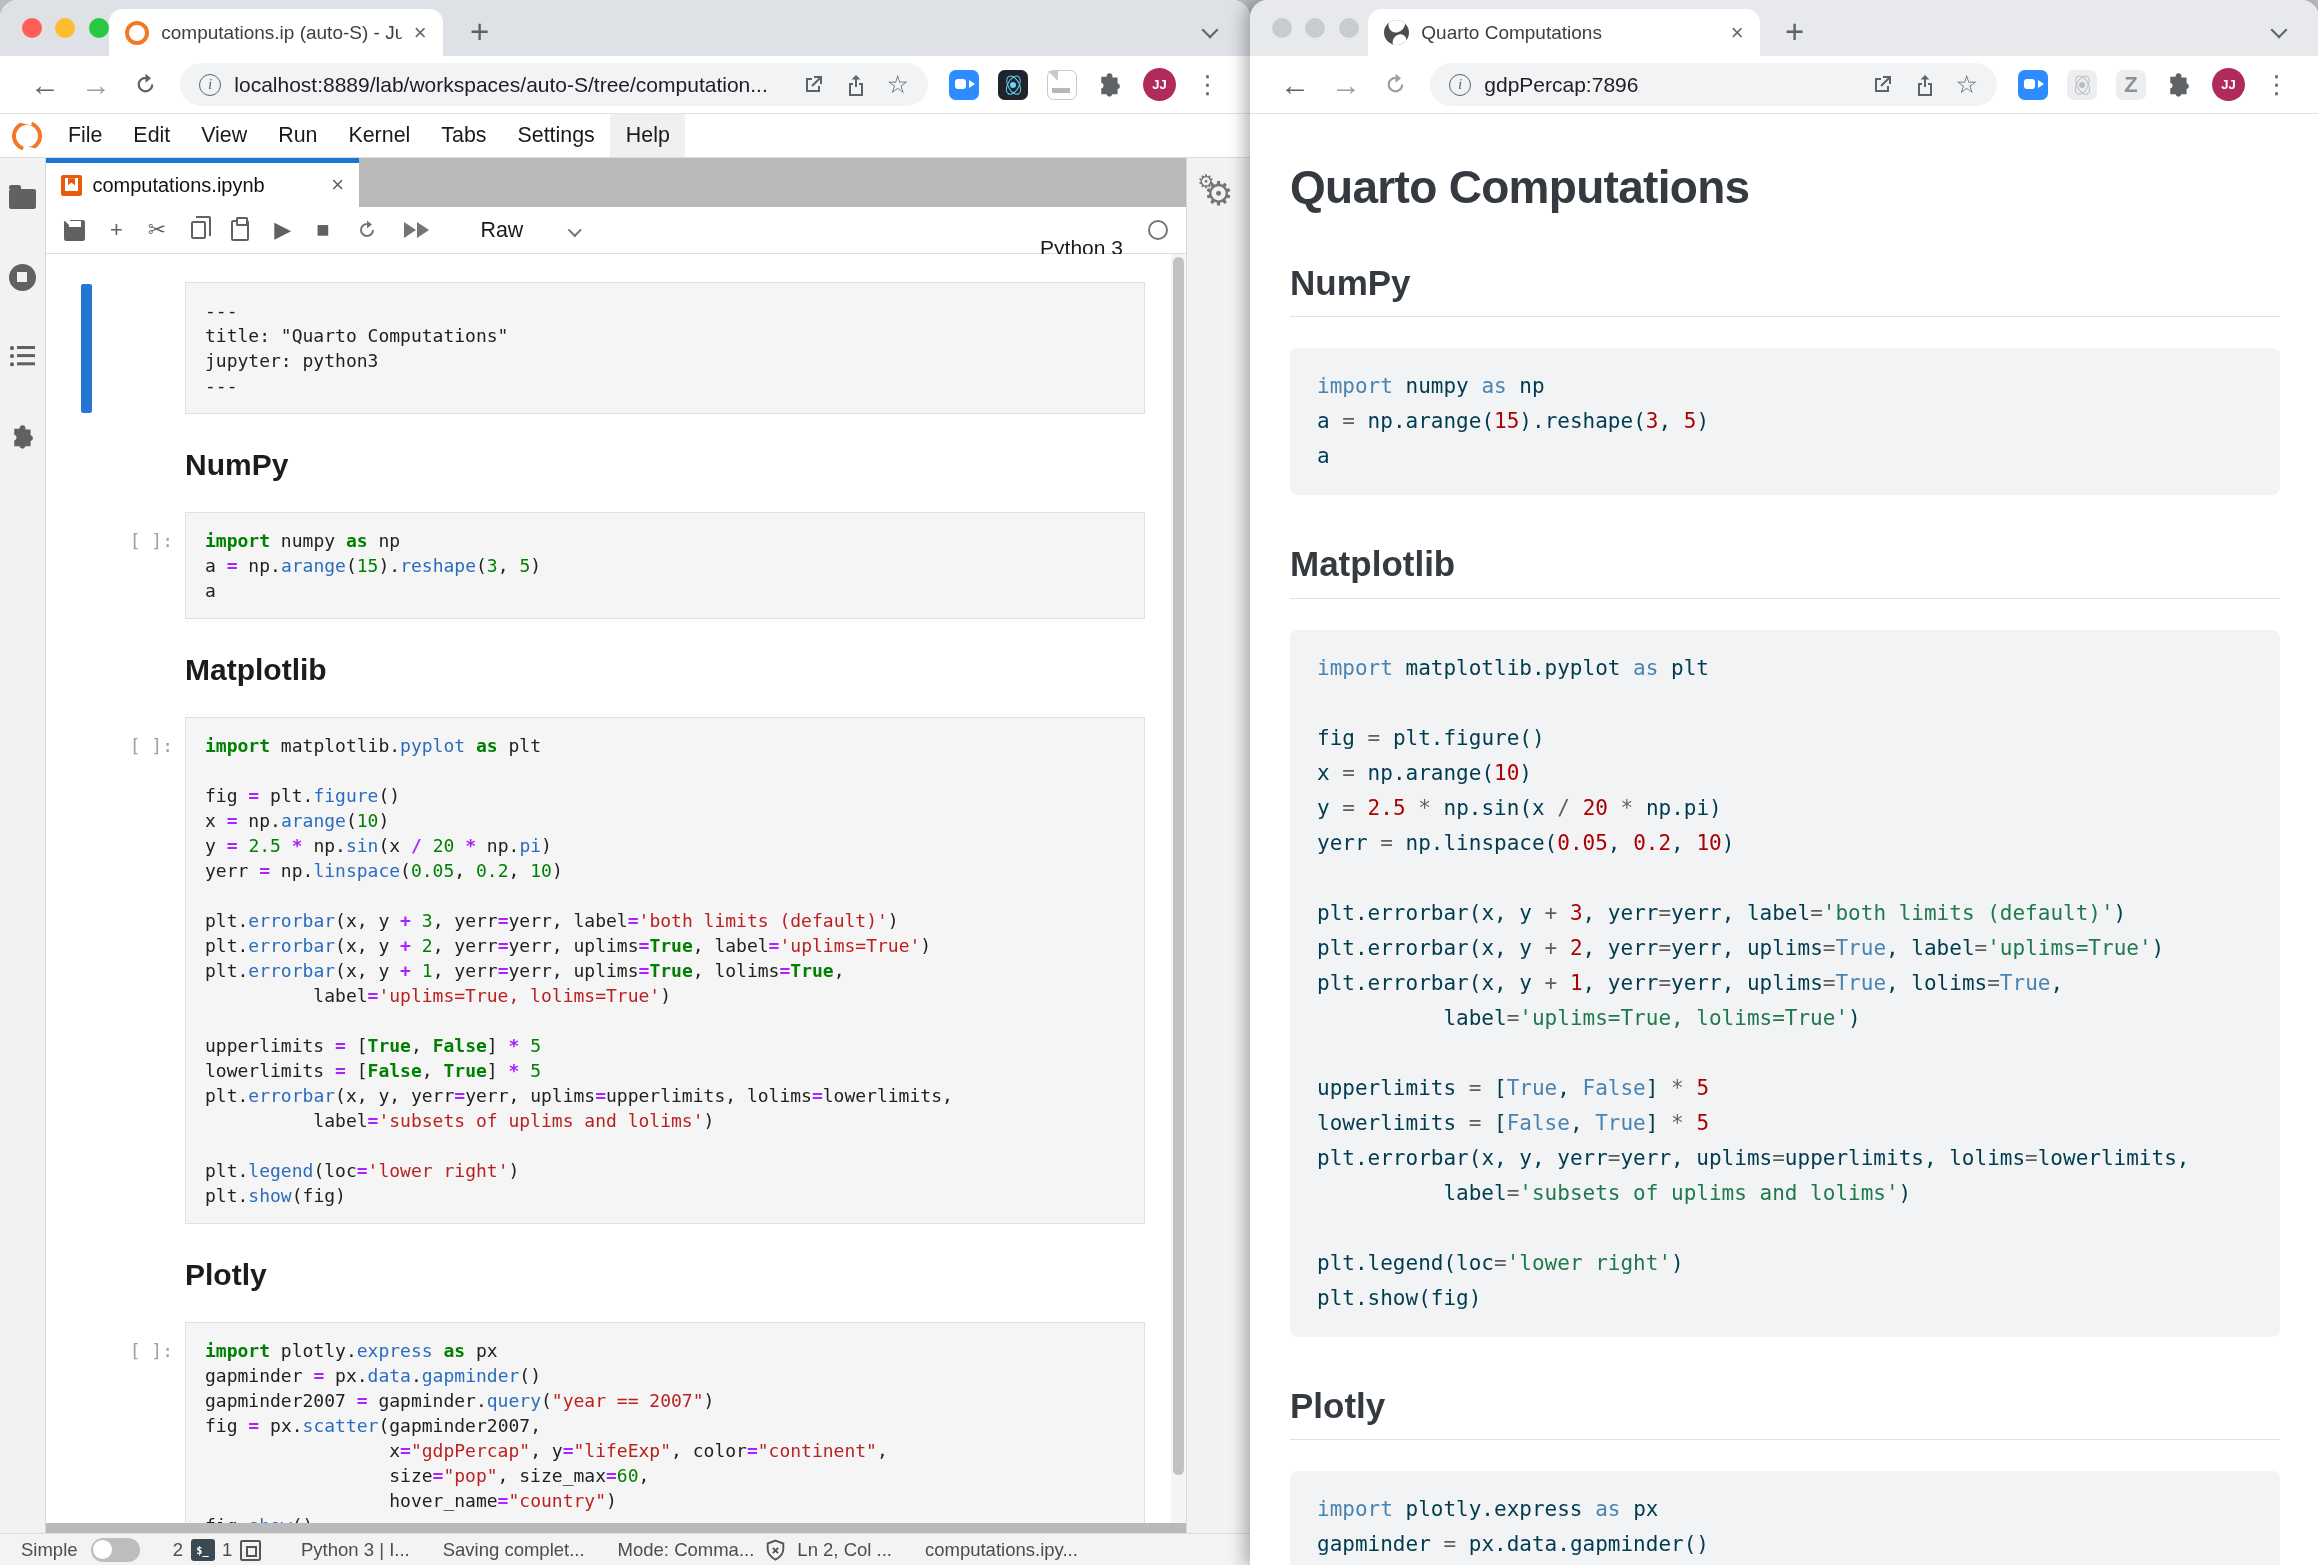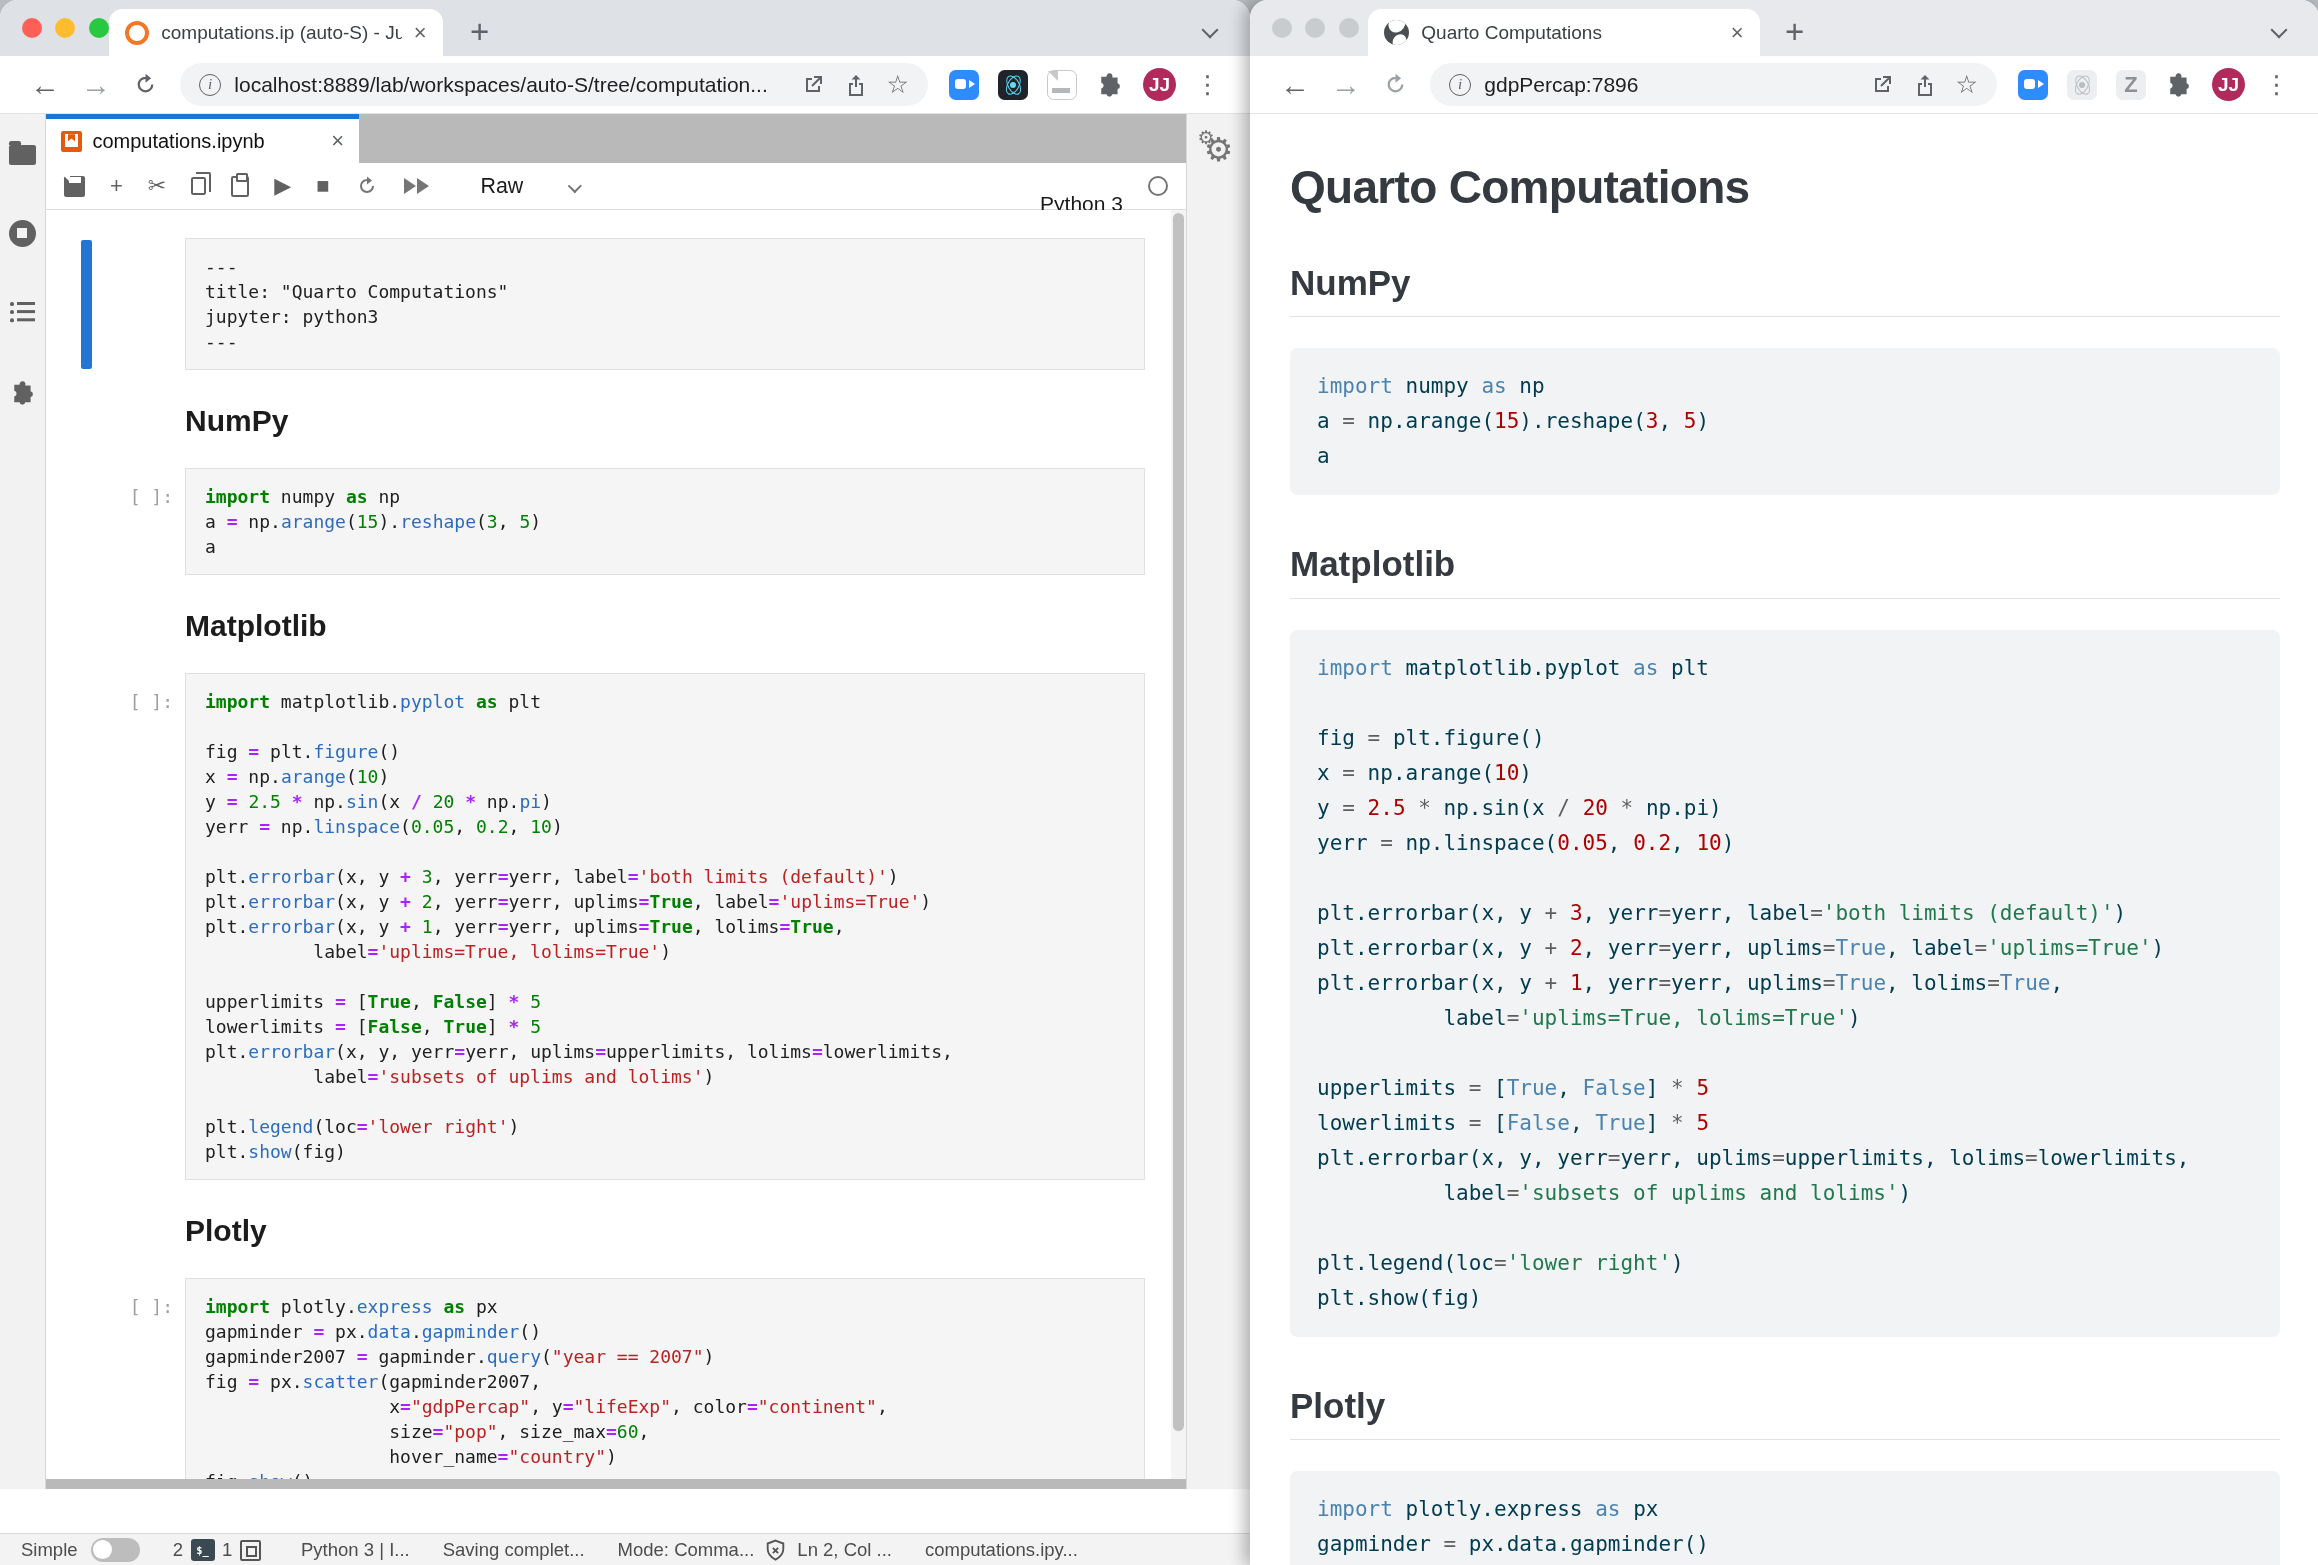--- a/index.html
+++ b/index.html
@@ -67,21 +67,21 @@
   .ext-react.lite .atom::before,.ext-react.lite .atom::after{ border-color:#b9bdc2; }
   .atom::before{ transform:rotate(60deg);} .atom::after{ transform:rotate(-60deg);}
   .ext-doc { background:#fff; border:1.5px solid #c6c9cc; }
   .ext-doc::before{ content:""; position:absolute; left:0; top:0; border-style:solid;
     border-width:0 10.4px 10.4px 0; border-color:transparent #c6c9cc transparent transparent; }
   .ext-doc::after{ content:""; position:absolute; left:4.4px; bottom:5.2px; width:18px; height:5.2px;
     background:#b5b8bb; }
   .ext-z { background:#eceef0; display:flex; align-items:center; justify-content:center;
     color:#8d9196; font-weight:bold; font-size:22px; }
   .avatar { width:33px; height:33px; border-radius:50%; background:#b02b5b; color:#fff;
-    font-size:19px; font-weight:bold; display:flex; align-items:center; justify-content:center; flex:none; }
+    font-size:13px; font-weight:bold; display:flex; align-items:center; justify-content:center; flex:none; }
   .dots3 { font-size:25px; color:#5f6368; line-height:.9; letter-spacing:0; }
   svg.ic { display:block; }
 
   
   .menubar { height:44px; background:#fff; display:flex; align-items:stretch;
     border-bottom:0.7px solid #dcdcdc; padding-left:12px; }
   .jlogo { width:30px; height:30px; border:4.4px solid #f37726; border-radius:50%; align-self:center;
     margin-right:10.4px; position:relative; }
   .jlogo::before{ content:""; position:absolute; left:3px; top:-6.7px; width:13.3px; height:6px; background:#fff; transform:rotate(14deg); }
   .jlogo::after{ content:""; position:absolute; right:2.2px; bottom:-6.7px; width:13.3px; height:6px; background:#fff; transform:rotate(14deg); }
@@ -232,20 +232,31 @@
         </span>
       <span class="ext-sq ext-doc"></span>
       <svg class="ic" width="28" height="28" viewBox="0 0 24 24">
           <path fill="#5f6368" d="M11.5 2a2.5 2.5 0 0 0-2.45 3H4.5v5.05a2.5 2.5 0 0 1 0 4.9V20h4.55a2.5 2.5 0 0 0 4.9 0h4.55v-4.55a2.5 2.5 0 0 0 0-4.9V5.5h-4.55A2.5 2.5 0 0 0 11.5 2z"></path>
         </svg>
       <span class="avatar">JJ</span>
       <span class="dots3">⋮</span>
     </div>
   </div>
 
+  <div class="menubar">
+    <span class="jlogo"></span>
+    <span class="mitem">File</span>
+    <span class="mitem">Edit</span>
+    <span class="mitem">View</span>
+    <span class="mitem">Run</span>
+    <span class="mitem">Kernel</span>
+    <span class="mitem">Tabs</span>
+    <span class="mitem">Settings</span>
+    <span class="mitem hl">Help</span>
+  </div>
 
   <div class="dock">
     <div class="actbar">
       <span class="abi i-folder"></span>
       <span class="abi i-runcirc"></span>
       <span class="abi i-list"></span>
       <svg class="ic" width="28" height="28" viewBox="0 0 24 24">
           <path fill="#616161" d="M11.5 2a2.5 2.5 0 0 0-2.45 3H4.5v5.05a2.5 2.5 0 0 1 0 4.9V20h4.55a2.5 2.5 0 0 0 4.9 0h4.55v-4.55a2.5 2.5 0 0 0 0-4.9V5.5h-4.55A2.5 2.5 0 0 0 11.5 2z"></path>
         </svg>
     </div>

